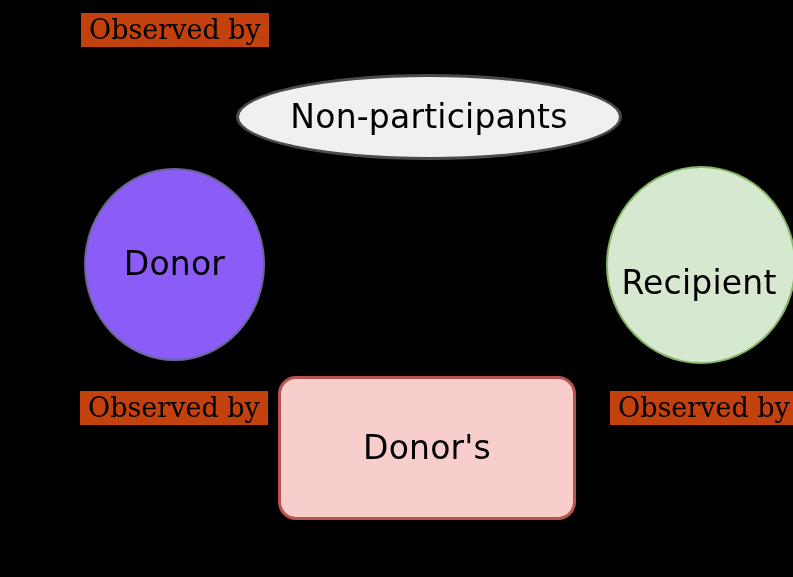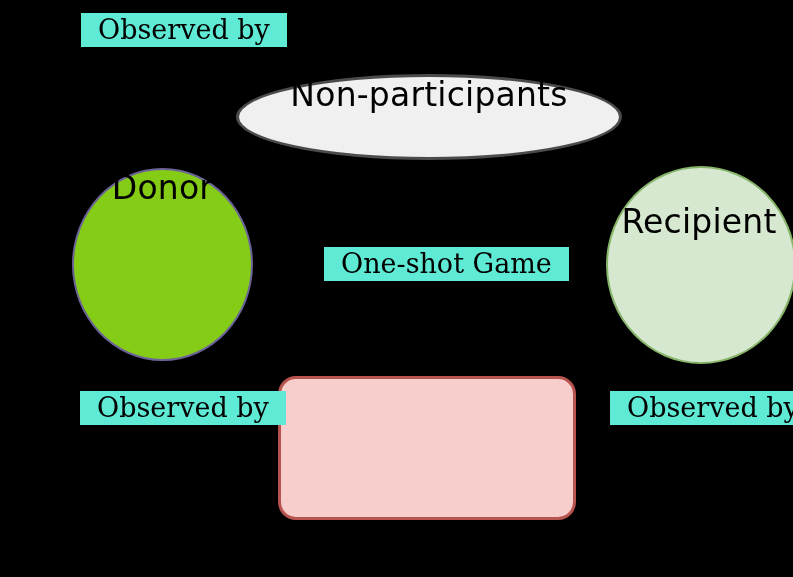--- a/index.html
+++ b/index.html
@@ -20,39 +20,40 @@
     position: absolute;
     left: 0; top: 0;
     width: 793px;
     height: 577px;
   }
 
   
   .node {
     position: absolute;
     display: flex;
+    align-items: center;
     justify-content: center;
     box-sizing: border-box;
     text-align: center;
   }
   .node-label {
     font-family: "DejaVu Sans", sans-serif;
     color: #000000;
     line-height: 1.12;
     letter-spacing: 0.2px;
   }
 
   
   #node-donor {
-    left: 72px;
+    left: 84px;
     top: 168px;
     width: 181px;
     height: 193px;
     border-radius: 50%;
-    background: #84cc16;
+    background: #8b5cf6;
     border: 2px solid #6c6498;
   }
   #node-donor .node-label { font-size: 33px; }
 
   
   #node-recipient {
     left: 606px;
     top: 166px;
     width: 190px;
     height: 198px;
@@ -90,27 +91,27 @@
     height: 144px;
     border-radius: 18px;
     background: #f8cecc;
     border: 3px solid #b85450;
   }
   #node-donors-action .node-label { font-size: 33px; }
 
   
   .edge-label {
     position: absolute;
-    background: #5eead4;
+    background: #c2410c;
     color: #000000;
     font-family: "DejaVu Serif", serif;
     font-size: 27px;
     line-height: 1.18;
     white-space: nowrap;
-    padding: 1px 17px;
+    padding: 1px 8px;
     box-sizing: border-box;
     text-align: center;
   }
   #label-observed-top        { left: 81px;  top: 13px;  }
   #label-one-shot-game       { left: 324px; top: 247px; }
   #label-observed-bottom-left  { left: 80px;  top: 391px; }
   #label-observed-bottom-right { left: 610px; top: 391px; }
 </style>
 </head>
 <body>
@@ -133,25 +134,24 @@
   <div class="node" id="node-donor">
     <span class="node-label">Donor</span>
   </div>
 
   <div class="node" id="node-recipient">
     <span class="node-label">Recipient</span>
   </div>
 
   <div class="node" id="node-donors-action">
     <span class="node-label">
-      <br>
+      <span>Donor's</span><br>
     </span>
   </div>
 
   <div class="edge-label" id="label-observed-top">Observed by</div>
 
-  <div class="edge-label" id="label-one-shot-game">One-shot Game</div>
 
   <div class="edge-label" id="label-observed-bottom-left">Observed by</div>
 
   <div class="edge-label" id="label-observed-bottom-right">Observed by</div>
 
 </div>
 
 </body></html>

